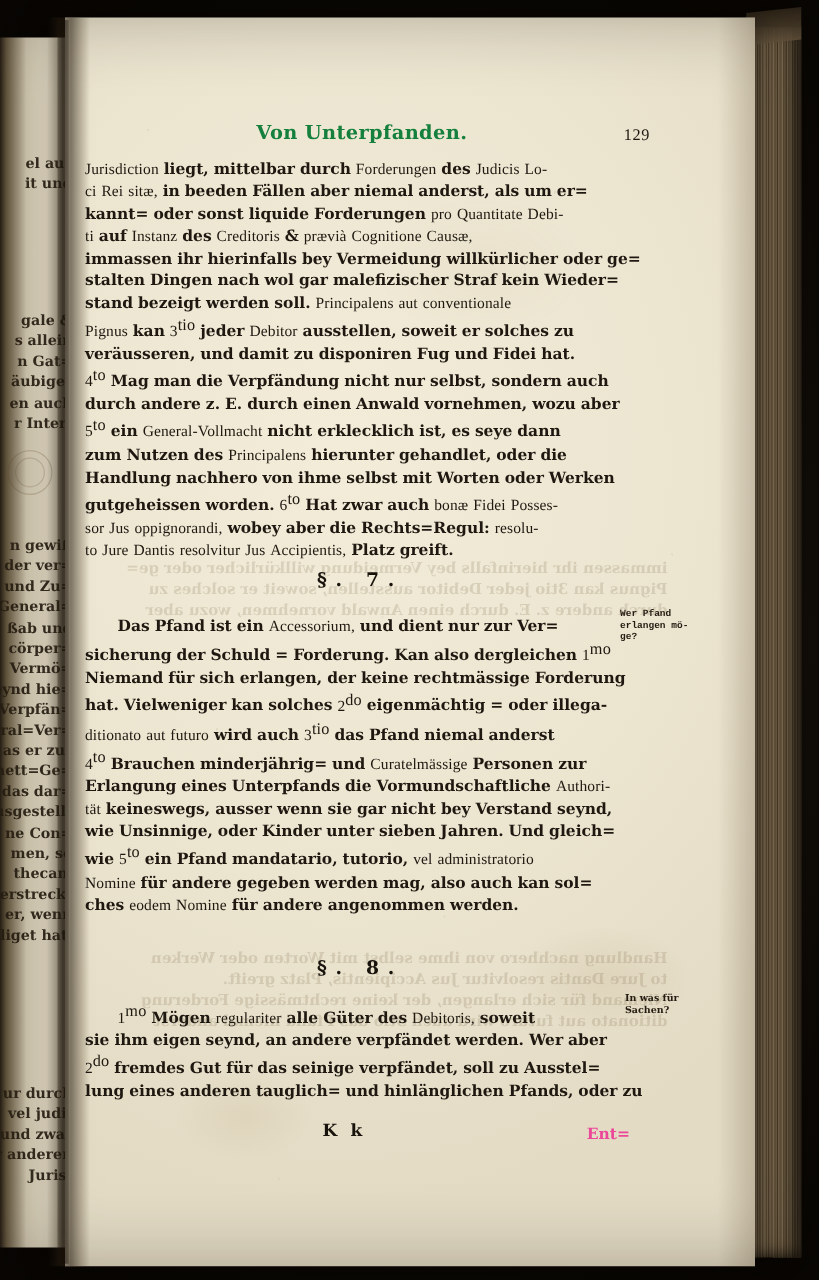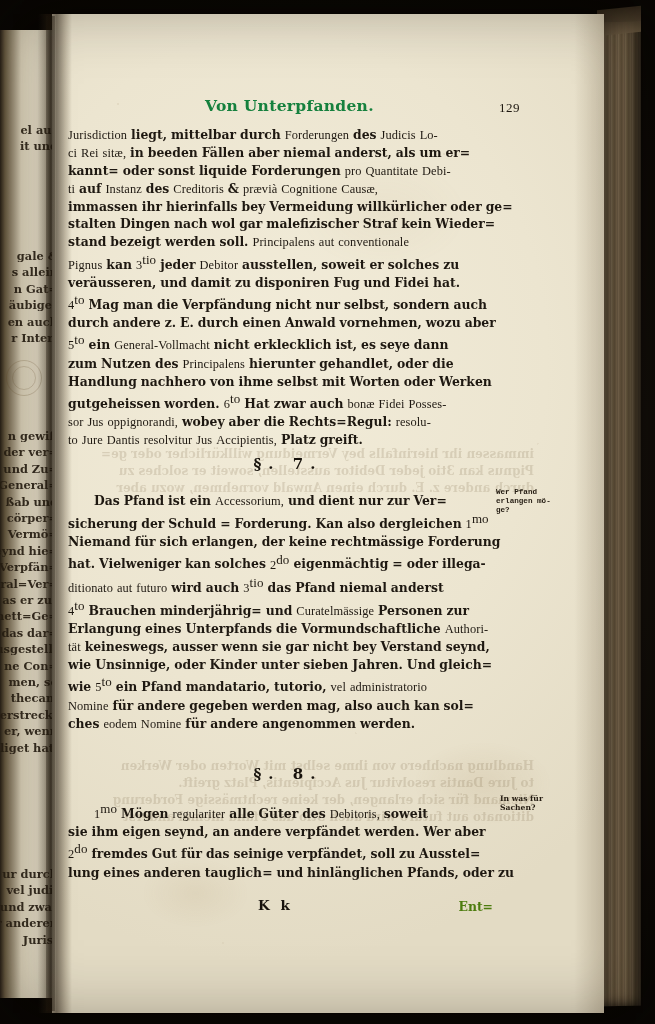--- a/index.html
+++ b/index.html
@@ -93,22 +93,22 @@
   
   .marg{position:absolute;width:62px;font-family:"DejaVu Serif",serif;font-weight:700;
     font-size:7.6px;line-height:8.8px;color:#241c12;}
   #marg1{left:496px;top:488px;font-family:Liberation Mono, monospace;}
   #marg2{left:500px;top:795px;}
 
   
   #botline{position:absolute;left:68px;top:884px;width:440px;height:20px;margin-top:13px;}
   #sig{position:absolute;left:190px;top:0;font-family:"DejaVu Serif",serif;
     font-weight:700;font-size:13.5px;letter-spacing:3px;color:#17120c;}
-  #catch{position:absolute;right:15px;top:2px;font-family:"DejaVu Serif",serif;
-    font-weight:700;font-size:12.4px;color:#4d7c0f;}
+  #catch{position:absolute;right:4px;top:2px;font-family:"DejaVu Serif",serif;
+    font-weight:700;font-size:12.4px;color:#ec4899;}
 
   
   .vfrag{position:absolute;right:4px;white-space:nowrap;text-align:right;
     font-family:"DejaVu Serif",serif;font-weight:700;font-size:11.4px;
     line-height:16.4px;color:#2a2115;opacity:.92;}
   .bleedwrap{position:absolute;inset:0;pointer-events:none;
     transform:scaleX(-1);opacity:.17;filter:blur(.35px);}
   .bleedwrap .bl{position:absolute;left:70px;width:436px;white-space:nowrap;
     font-family:"DejaVu Serif",serif;font-weight:700;font-size:12px;
     line-height:17px;color:#6b5534;}

